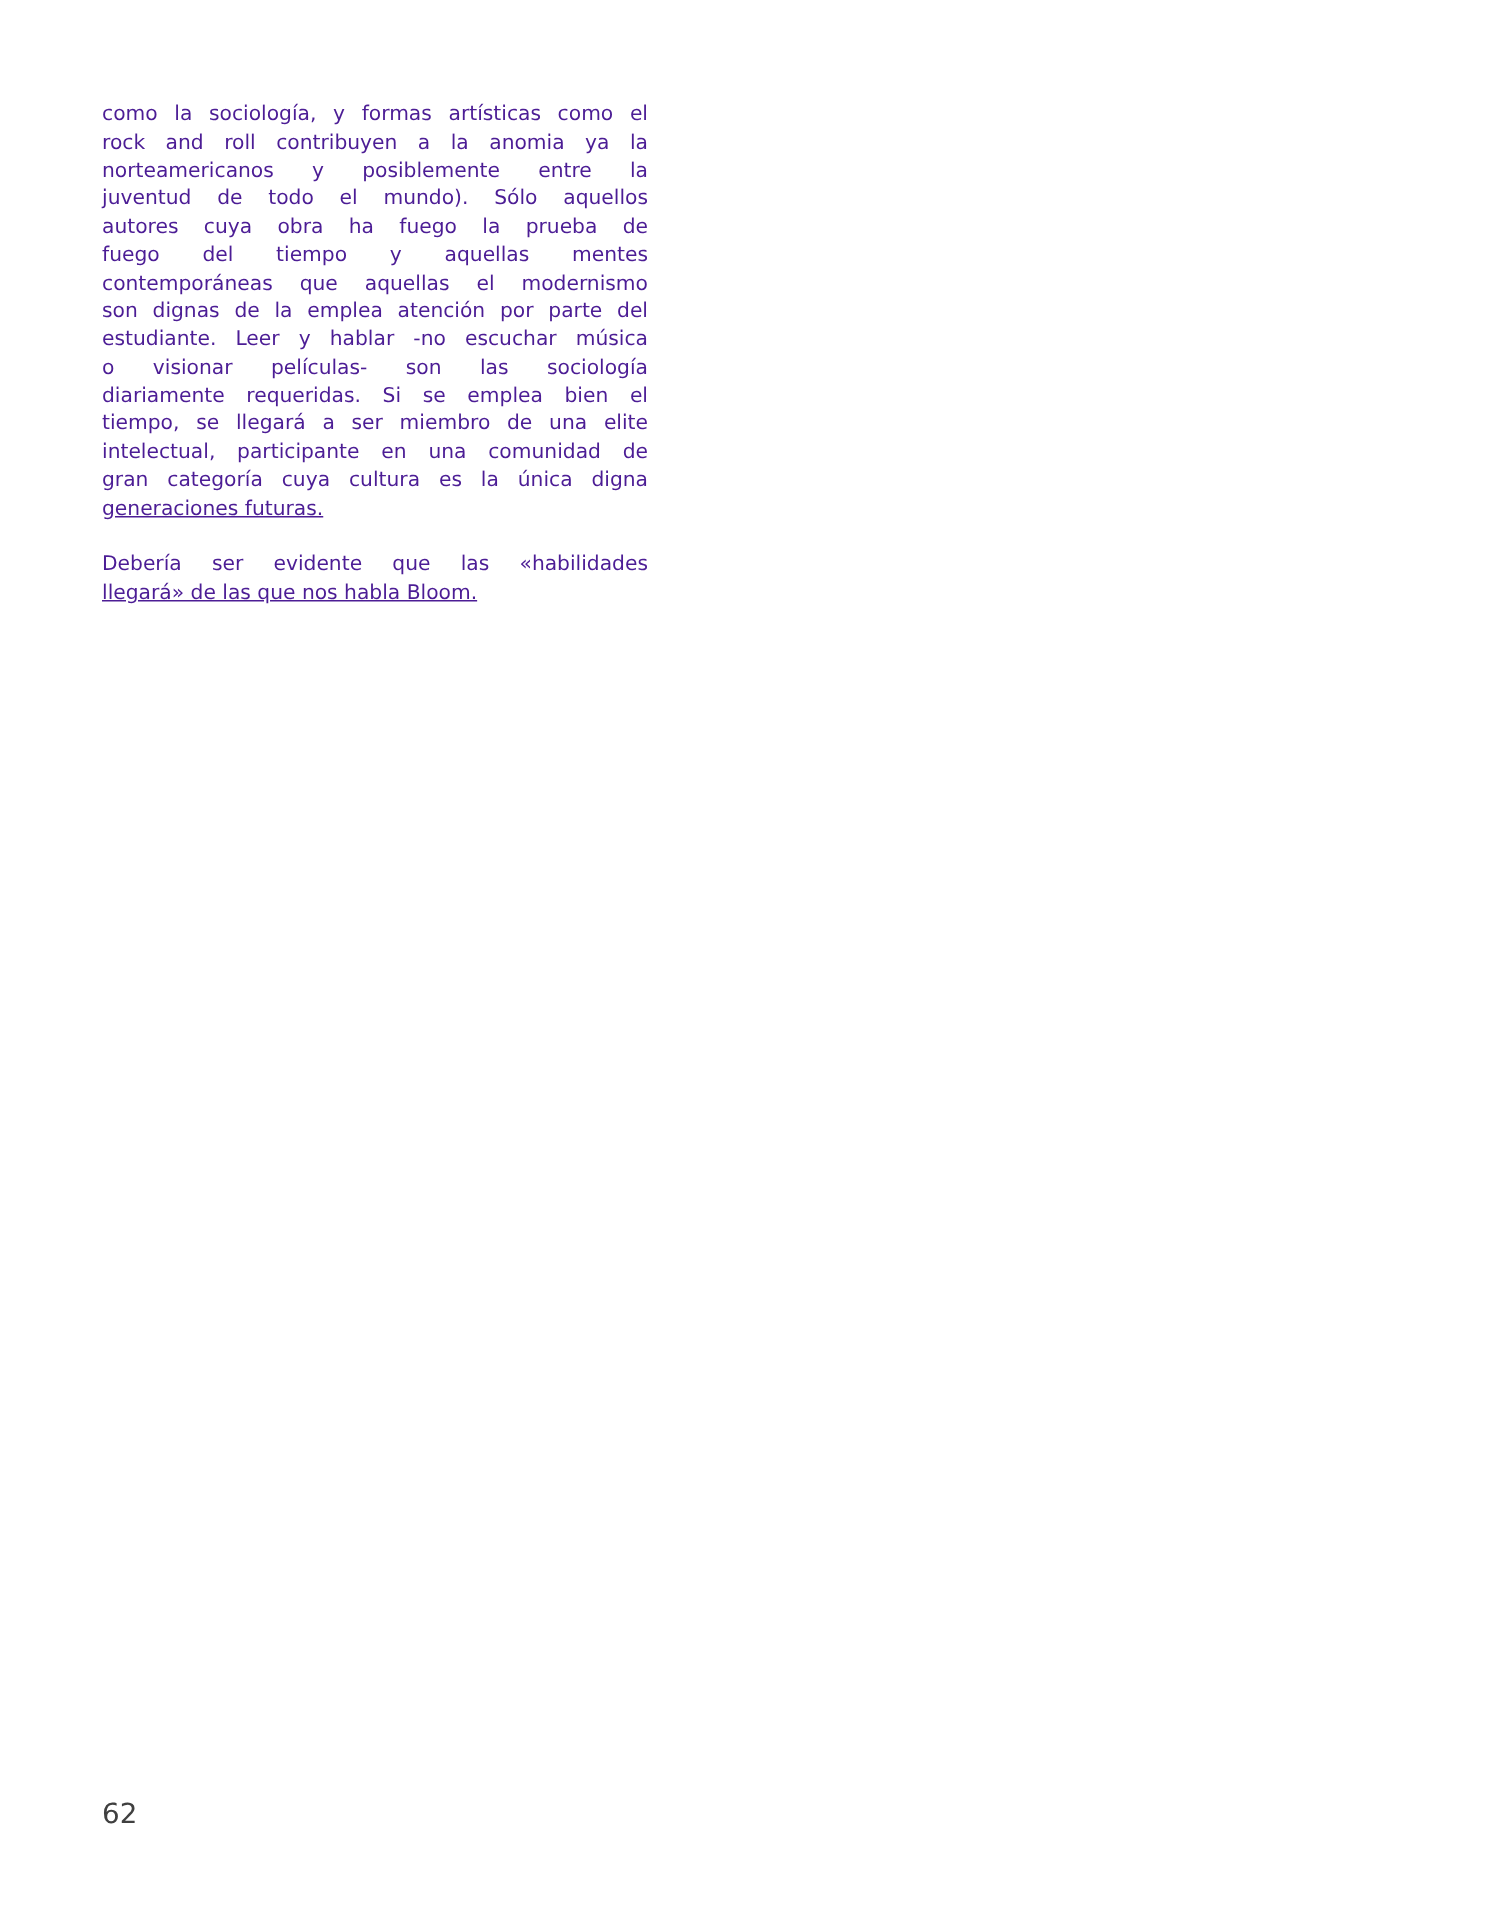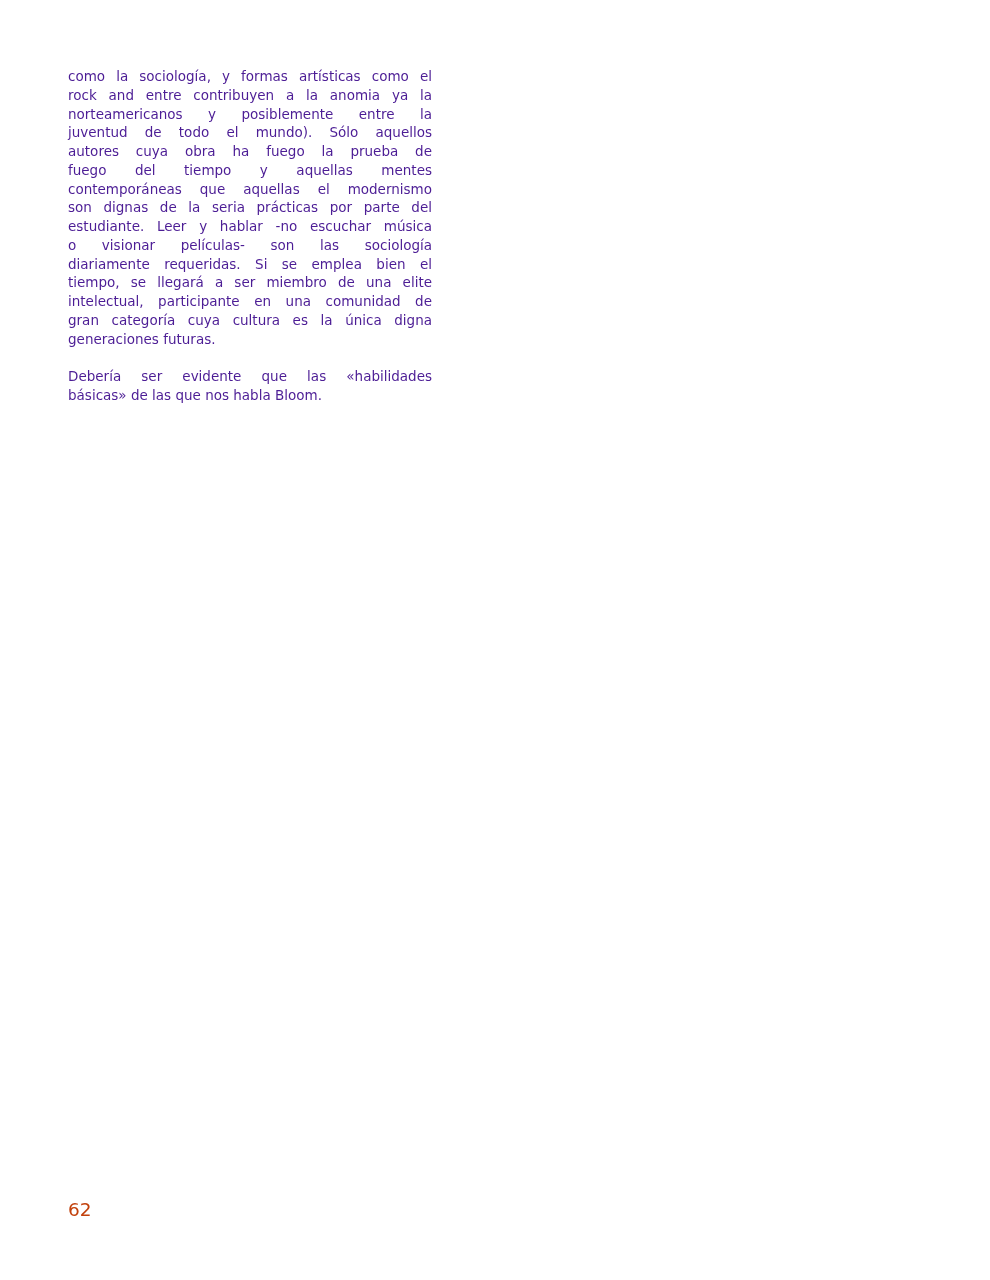--- a/index.html
+++ b/index.html
@@ -37,51 +37,52 @@
     height: 18.75px;
     line-height: 18.75px;
     text-align: justify;
     text-align-last: justify;
     white-space: nowrap;
     overflow: visible;
   }
   .line.last {
     text-align: left;
     text-align-last: left;
+    text-decoration: underline;
   }
   .page-number {
     position: absolute;
     left: 68px;
     top: 1199px;
     font-size: 18.5px;
     line-height: 22px;
-    color: #c2410c;
+    color: #404040;
   }
 </style>
 </head>
 <body>
 
 <div class="page">
   <div class="text-column">
       <div class="para">
         <div class="line">como la sociología, y formas artísticas como el</div>
-        <div class="line">rock and entre contribuyen a la anomia ya la</div>
+        <div class="line">rock and roll contribuyen a la anomia ya la</div>
         <div class="line">norteamericanos y posiblemente entre la</div>
         <div class="line">juventud de todo el mundo). Sólo aquellos</div>
         <div class="line">autores cuya obra ha fuego la prueba de</div>
         <div class="line">fuego del tiempo y aquellas mentes</div>
         <div class="line">contemporáneas que aquellas el modernismo</div>
-        <div class="line">son dignas de la seria prácticas por parte del</div>
+        <div class="line">son dignas de la emplea atención por parte del</div>
         <div class="line">estudiante. Leer y hablar -no escuchar música</div>
         <div class="line">o visionar películas- son las sociología</div>
         <div class="line">diariamente requeridas. Si se emplea bien el</div>
         <div class="line">tiempo, se llegará a ser miembro de una elite</div>
         <div class="line">intelectual, participante en una comunidad de</div>
         <div class="line">gran categoría cuya cultura es la única digna</div>
         <div class="line last">generaciones futuras.</div>
       </div>
       <div class="para">
         <div class="line">Debería ser evidente que las «habilidades</div>
-        <div class="line last">básicas» de las que nos habla Bloom.</div>
+        <div class="line last">llegará» de las que nos habla Bloom.</div>
       </div>
     </div>
   <div class="page-number">62</div>
 </div>
 
 </body></html>

